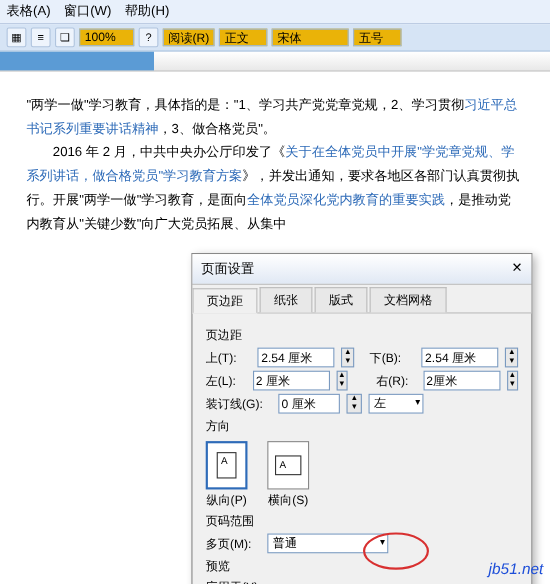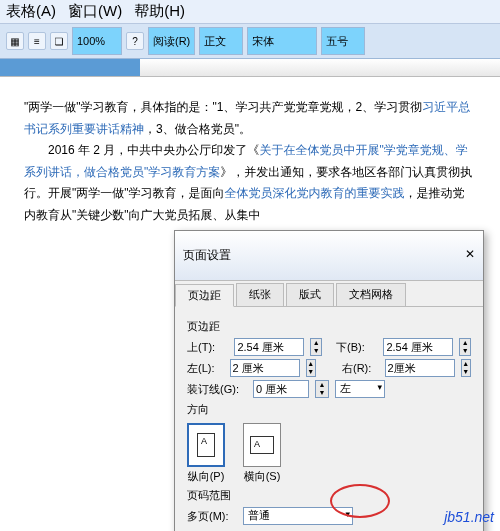--- a/index.html
+++ b/index.html
@@ -1,26 +1,26 @@
 <!DOCTYPE html>
 <html><head>
 <meta charset="utf-8">
 <style>
 *{box-sizing:border-box;margin:0;padding:0;font-family:"SimSun","Microsoft YaHei",sans-serif}
 body{background:#fff;width:500px;height:531px;overflow:hidden;position:relative}
-.menubar{background:#e8f0fb;border-bottom:1px solid #b8c8e0;padding:2px 6px;font-size:15px;display:flex;gap:12px}
+.menubar{background:#e8f0fb;border-bottom:1px solid #b8c8e0;padding:2px 6px;font-size:12px;display:flex;gap:12px}
 .toolbar{background:#d6e4f5;border-bottom:1px solid #9db8d8;padding:3px 6px;display:flex;align-items:center;gap:4px;font-size:11px}
 .tb-btn{width:18px;height:18px;background:#eef4fc;border:1px solid #b0c4de;border-radius:2px;display:flex;align-items:center;justify-content:center;font-size:10px}
-.tb-box{background:#7dd3fc;border:1px solid #9db8d8;padding:5px 4px;height:28px;display:flex;align-items:center;font-size:11px}
+.tb-box{background:#eab308;border:1px solid #9db8d8;padding:5px 4px;height:16px;display:flex;align-items:center;font-size:11px}
 .ruler{height:18px;background:linear-gradient(#fff,#e8e8e8);border-bottom:1px solid #bbb;position:relative}
 .ruler-blue{position:absolute;left:0;width:140px;height:100%;background:#5b9bd5}
 .doc-area{padding:20px 24px 0;background:#fff;font-size:12px;line-height:1.8}
 .doc-area .link{color:#2e6bb8}
 .dialog{position:absolute;left:174px;top:230px;width:310px;background:#f0f0f0;border:1px solid #888;box-shadow:3px 3px 8px rgba(0,0,0,.3)}
-.dlg-title{background:linear-gradient(#fff,#e0e8f4);padding:16px 8px;font-size:12px;border-bottom:1px solid #bbb;display:flex;justify-content:space-between}
+.dlg-title{background:linear-gradient(#fff,#e0e8f4);padding:5px 8px;font-size:12px;border-bottom:1px solid #bbb;display:flex;justify-content:space-between}
 .tabs{display:flex;background:#f0f0f0;border-bottom:1px solid #bbb;font-size:11px}
 .tab{padding:3px 12px;border:1px solid #bbb;border-bottom:none;background:#e8e8e8;margin-right:2px;margin-top:2px}
 .tab.active{background:#f0f0f0;border-bottom:1px solid #f0f0f0;position:relative;top:1px}
 .dlg-body{padding:8px 12px;font-size:11px}
 .group-label{font-size:11px;margin:4px 0}
 .row{display:flex;align-items:center;gap:6px;margin:3px 0}
 .row label{width:52px}
 .num-input{width:70px;height:18px;border:1px solid #7a9ac0;background:#fff;padding:6px 2px;font-size:11px}
 .spin{width:14px;height:18px;border:1px solid #7a9ac0;background:#e8e8e8;display:flex;flex-direction:column;font-size:7px;line-height:8px;text-align:center}
 .orient-box{width:38px;height:44px;border:1px solid #888;background:#fff;display:flex;align-items:center;justify-content:center;margin:2px 0}

